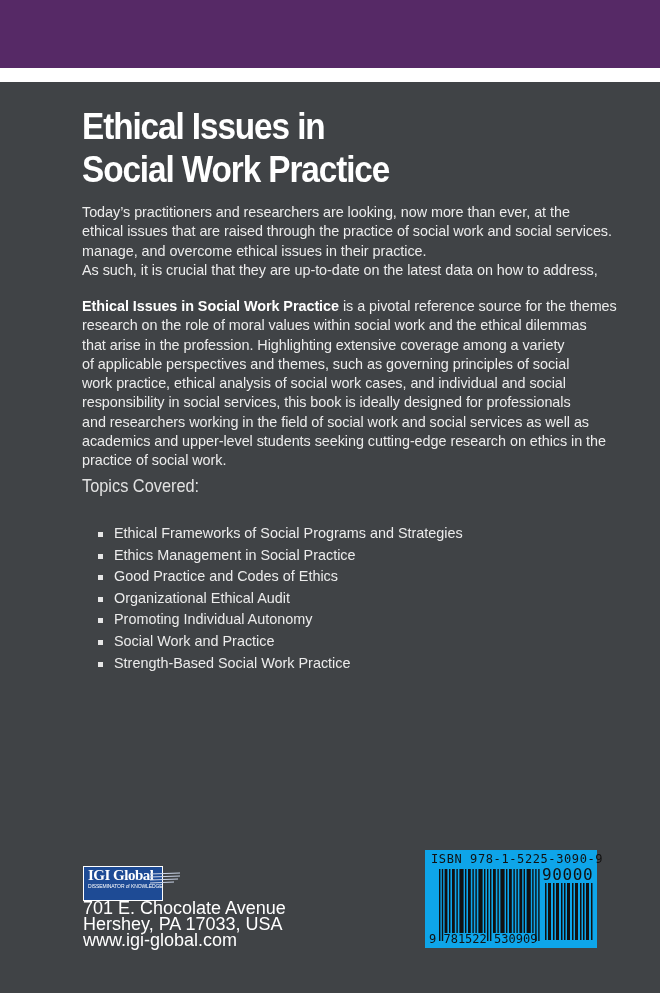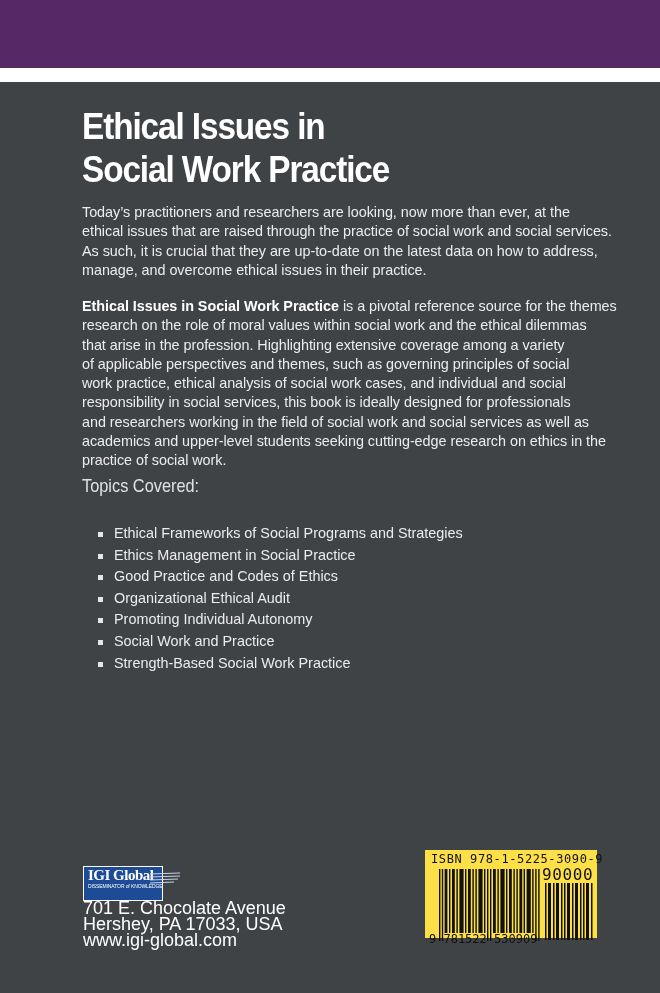--- a/index.html
+++ b/index.html
@@ -14,21 +14,21 @@
   .para b{color:#ffffff;}
   .topics-heading{position:absolute;left:82px;top:475px;color:#e2e2e2;font-size:19px;transform:scaleX(0.86);transform-origin:left top;white-space:nowrap;}
   .topics{position:absolute;left:82px;top:509px;margin:14px;padding:0;list-style:none;}
   .topics li{height:21.6px;color:#ececec;font-size:14.4px;line-height:21.6px;white-space:nowrap;position:relative;padding-left:18px;}
   .topics li .bullet{position:absolute;left:2px;top:9px;width:5px;height:5px;background:#e6e6e6;}
   .logo{position:absolute;left:83px;top:866px;width:80px;height:35px;background:#1e4b95;border:1px solid #ffffff;box-sizing:border-box;}
   .logo .name{position:absolute;left:4px;top:1px;color:#fff;font-family:"Liberation Serif",serif;font-weight:bold;font-size:15px;line-height:15px;letter-spacing:-0.5px;}
   .logo .tag{position:absolute;left:4px;top:16px;color:#fff;font-size:5px;line-height:6px;letter-spacing:-0.1px;white-space:nowrap;}
   .logo-lines{position:absolute;left:150px;top:872px;width:30px;height:12px;}
   .address{position:absolute;left:83px;top:900px;color:#ffffff;font-size:18px;line-height:16px;white-space:nowrap;}
-  .barcode-box{position:absolute;left:425px;top:850px;width:172px;height:88px;background:#fde047;}
+  .barcode-box{position:absolute;left:425px;top:850px;width:172px;height:98px;background:#0ea5e9;}
   .isbn-text{position:absolute;left:6px;top:3px;font-family:"DejaVu Sans Mono",monospace;font-size:12px;line-height:13px;color:#111;letter-spacing:0.6px;white-space:nowrap;}
   .addon-text{position:absolute;left:117px;top:18px;font-family:"DejaVu Sans Mono",monospace;font-size:16px;line-height:13px;color:#111;letter-spacing:0.6px;white-space:nowrap;}
   .ean-text{position:absolute;left:4px;top:83px;font-family:"DejaVu Sans Mono",monospace;font-size:12px;line-height:13px;color:#111;white-space:nowrap;}
   .bars-main{position:absolute;left:14px;top:19px;width:104px;height:72px;}
   .bars-addon{position:absolute;left:120px;top:33px;width:48px;height:57px;}
 </style>
 </head>
 <body>
 
 <div class="top-band"></div>
@@ -36,22 +36,22 @@
 <div class="main"></div>
 
 <div class="title">
   <div>Ethical Issues in</div>
   <div>Social Work Practice</div>
 </div>
 
 <div class="para p1">
   <div>Today’s practitioners and researchers are looking, now more than ever, at the</div>
   <div>ethical issues that are raised through the practice of social work and social services.</div>
+  <div>manage, and overcome ethical issues in their practice.</div>
   <div>As such, it is crucial that they are up-to-date on the latest data on how to address,</div>
-  <div>manage, and overcome ethical issues in their practice.</div>
 </div>
 
 <div class="para p2">
   <div><b>Ethical Issues in Social Work Practice</b><span> is a pivotal reference source for the themes</span></div>
   <div>research on the role of moral values within social work and the ethical dilemmas</div>
   <div>that arise in the profession. Highlighting extensive coverage among a variety</div>
   <div>of applicable perspectives and themes, such as governing principles of social</div>
   <div>work practice, ethical analysis of social work cases, and individual and social</div>
   <div>responsibility in social services, this book is ideally designed for professionals</div>
   <div>and researchers working in the field of social work and social services as well as</div>

